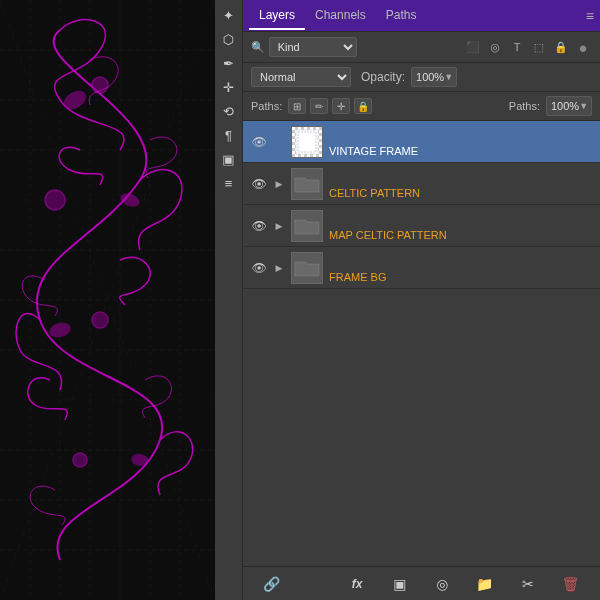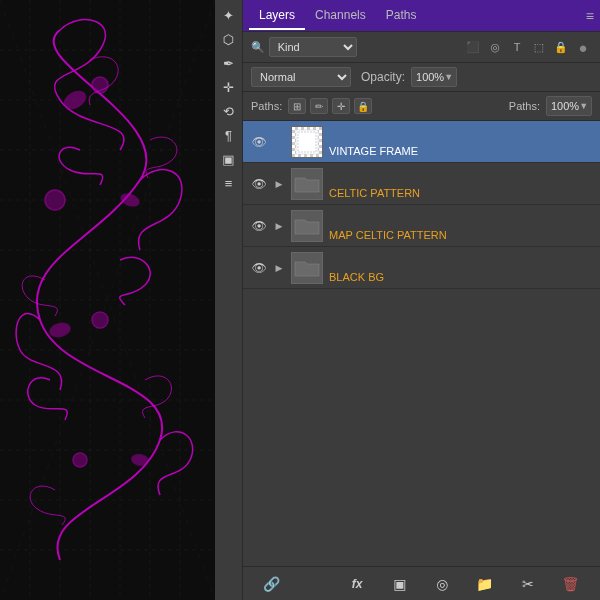--- a/index.html
+++ b/index.html
@@ -518,21 +518,21 @@
     </div>
 
     <div class="layer-item">
       <div class="layer-visibility">👁</div>
       <div class="layer-expand">▶</div>
       <div class="layer-thumbnail folder">
         <svg width="28" height="24" viewBox="0 0 28 24">
           <path d="M2,6 L2,20 L26,20 L26,8 L14,8 L12,6 Z" fill="#6a6a6a" stroke="#888" stroke-width="0.5"></path>
         </svg>
       </div>
-      <span class="layer-name folder-name">BLACK BG</span>
+      <span class="layer-name folder-name">FRAME BG</span>
     </div>
 
   </div>
 
   <div class="panel-bottom">
     <div class="bottom-btn">🔗</div>
     <div class="bottom-btn" style="font-style:italic;font-weight:bold;font-size:12px;margin-left:42px;">fx</div>
     <div class="bottom-btn">▣</div>
     <div class="bottom-btn">◎</div>
     <div class="bottom-btn">📁</div>

